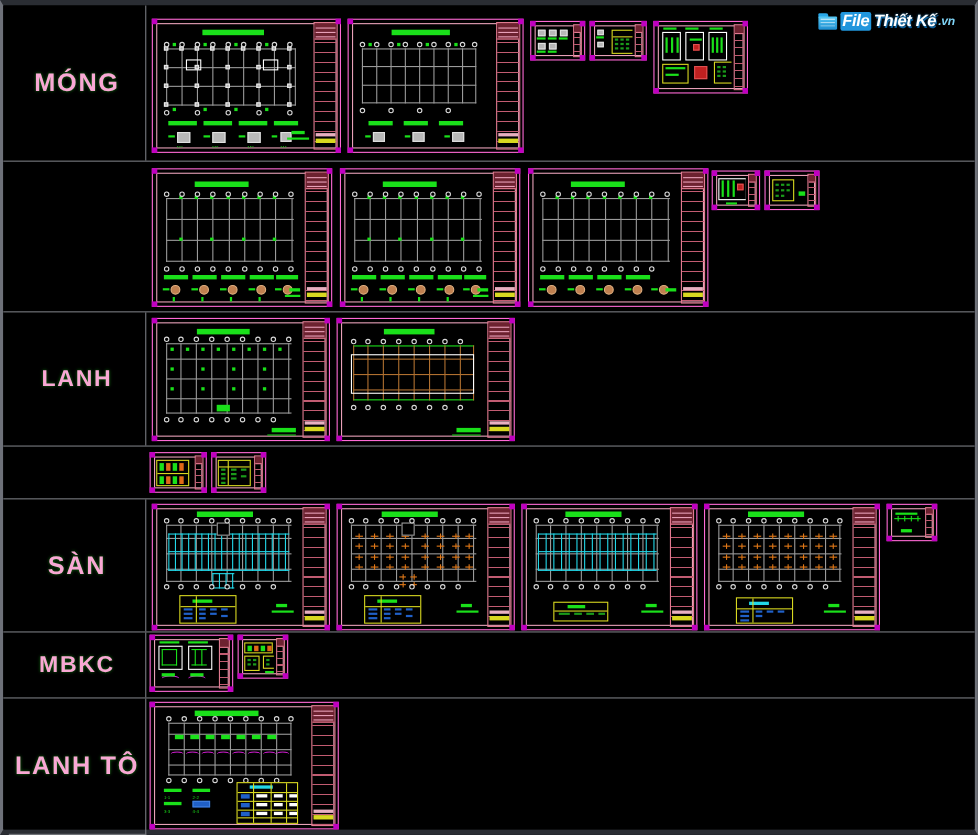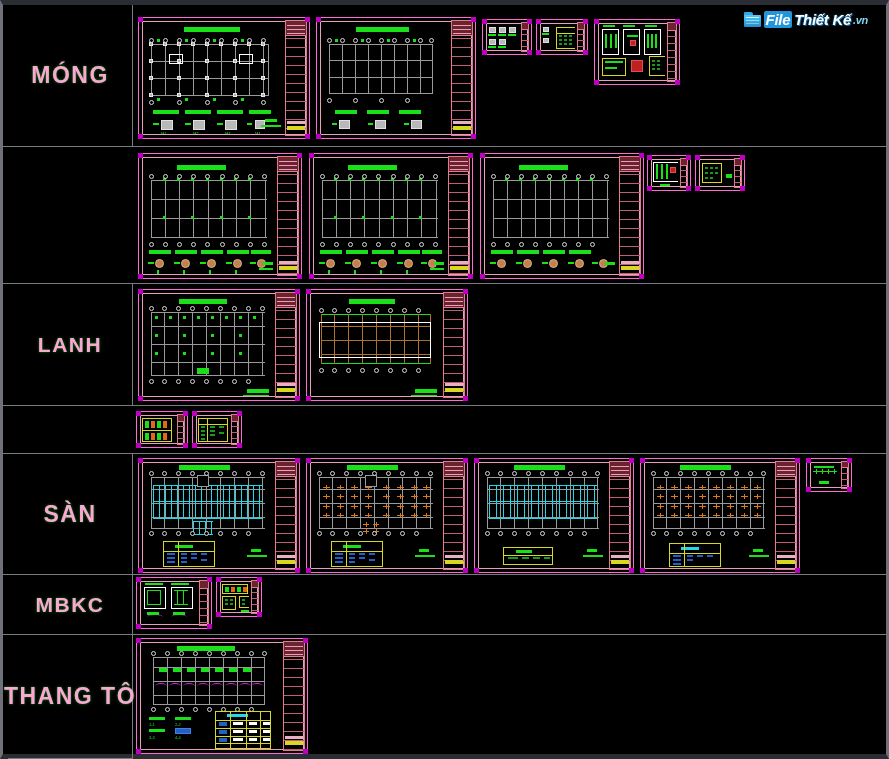--- a/index.html
+++ b/index.html
@@ -1495,21 +1495,21 @@
             </div>
             <div class="note" style="left:20px;top:28px;width:8px;height:3px"></div>
           </div>
         </div>
 
       </div>
     </div>
 
     <div class="row r6" style="top:630px; height:124px; border-bottom:none;">
       <div class="label-cell" style="border-bottom:1px solid #787b80;">
-        <span class="label-text">THANG TÔ</span>
+        <span class="label-text">LANH TÔ</span>
       </div>
       <div class="sheets">
 
         <div class="sheet" style="left:2px; top:3px; width:172px; height:116px;">
           <span class="c1"></span>
             <span class="c2"></span>
           <div class="inner"></div>
           <div class="titleblock">
               <div class="tb-head">
                 <i style="top:4px"></i>

